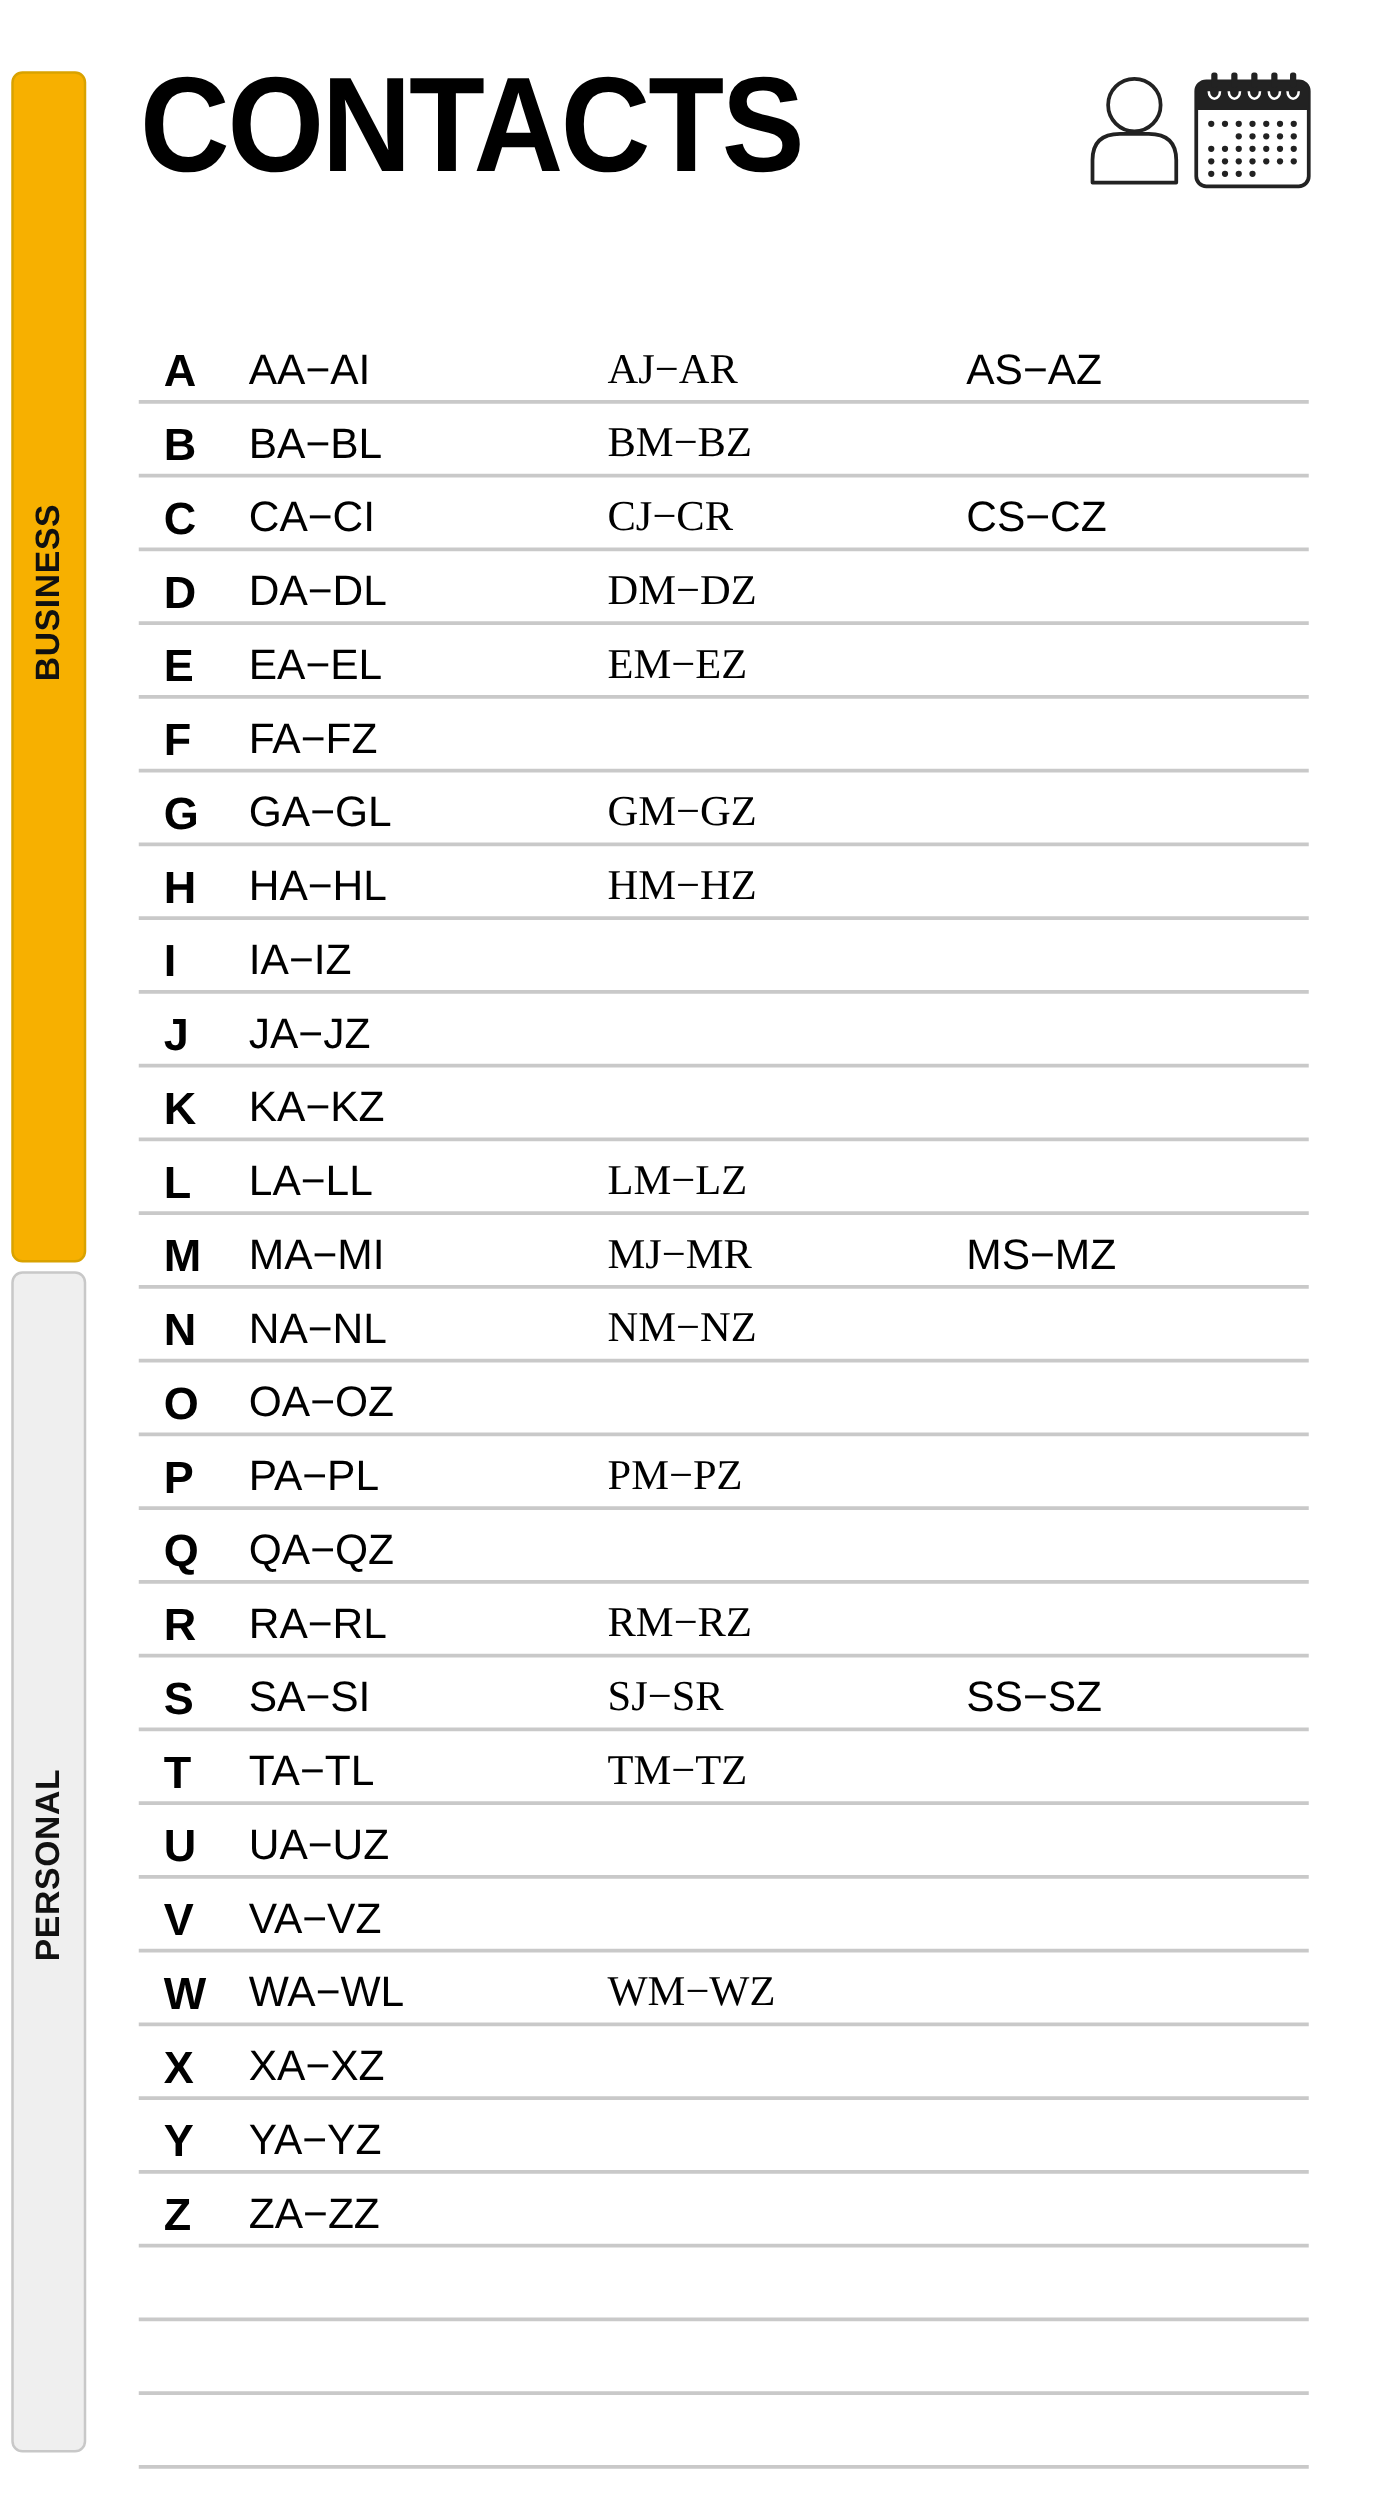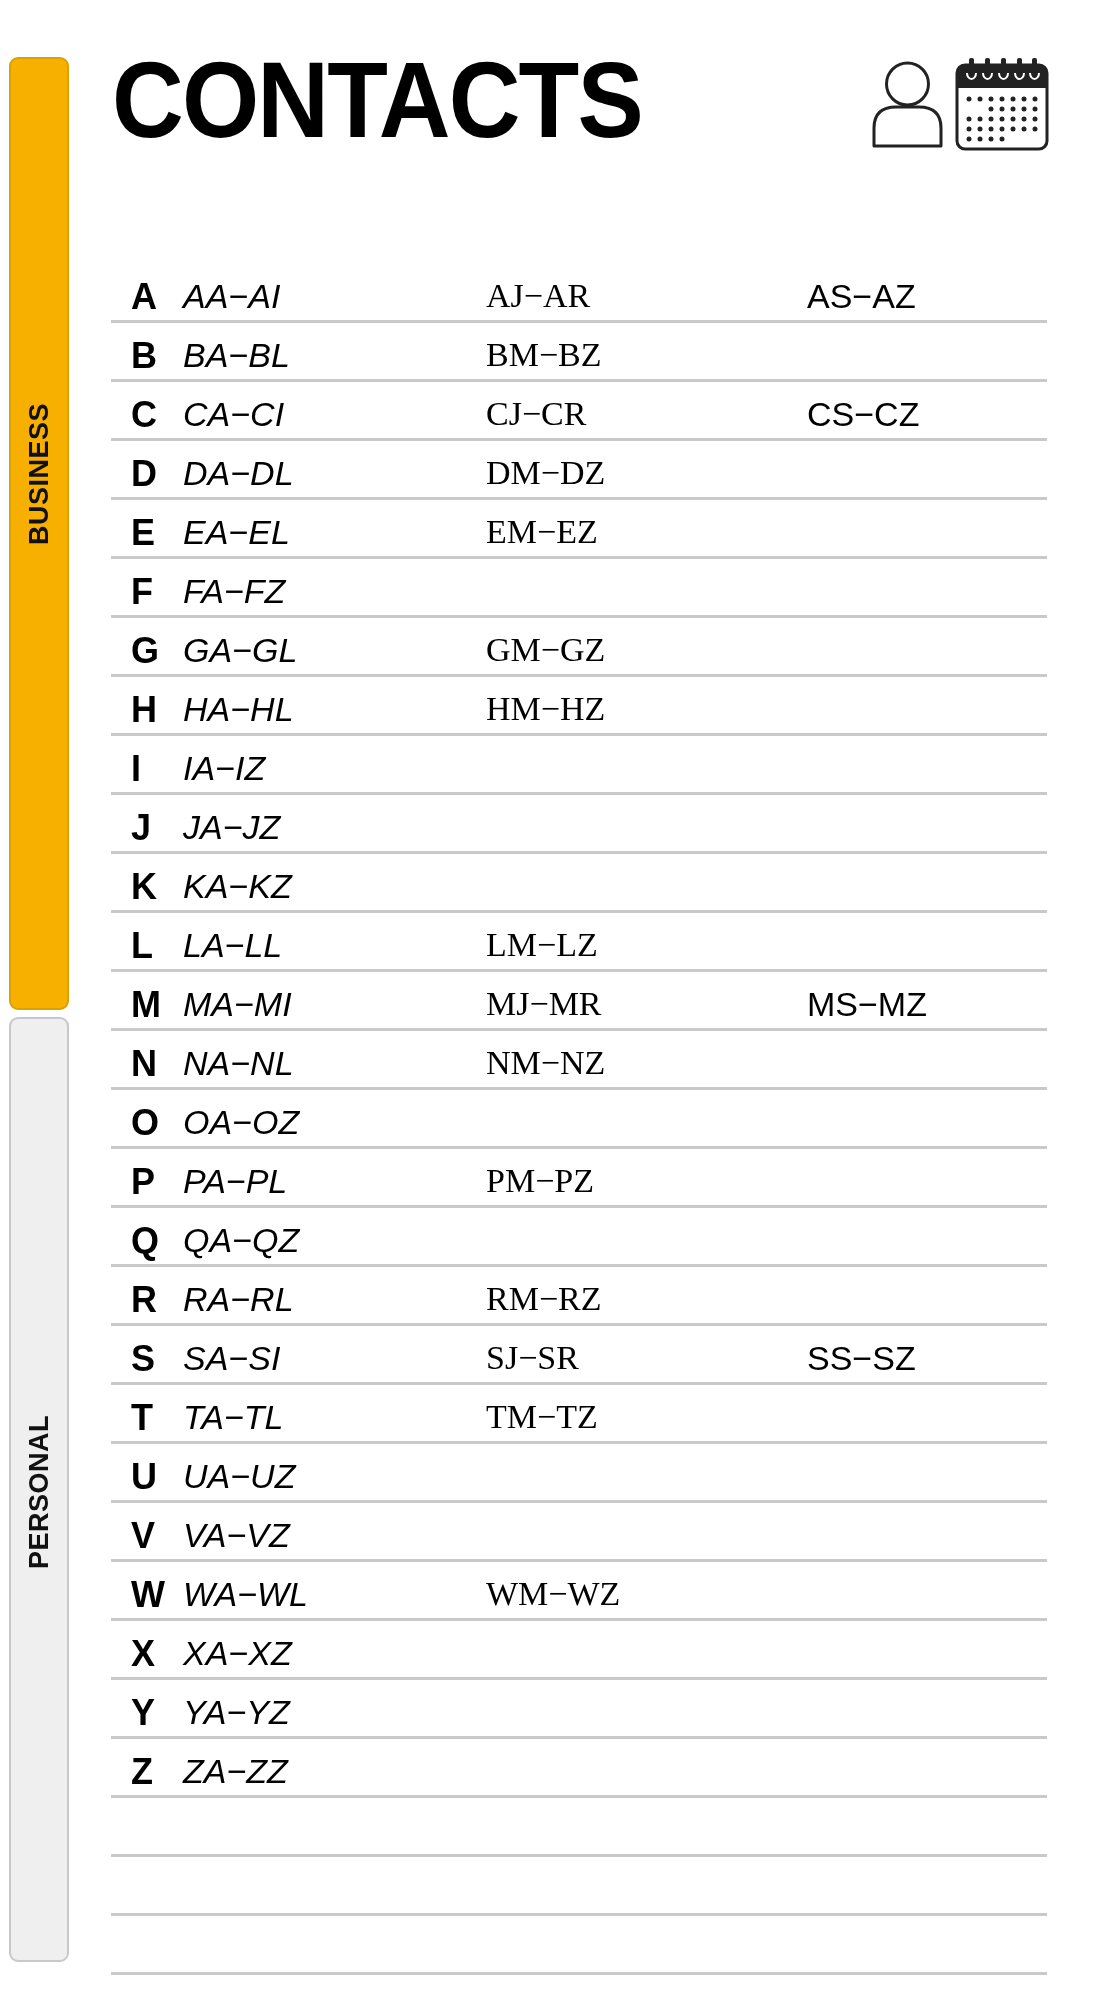--- a/index.html
+++ b/index.html
@@ -17,21 +17,21 @@
   .title { position:absolute; left:112px; top:40px; font-size:108px; font-weight:bold;
            letter-spacing:-2px; line-height:120px; color:#000;
            transform:scaleX(0.92); transform-origin:left center; }
   .icon { position:absolute; }
   .person-icon { left:870px; top:58px; width:75px; height:92px; }
   .calendar-icon { left:955px; top:56px; width:94px; height:96px; }
   .table { position:absolute; left:111px; top:264px; width:936px; }
   .row { position:relative; height:59px; border-bottom:3px solid #c9c9c9; box-sizing:border-box; }
   .row .letter { position:absolute; left:20px; top:12px; font-weight:bold; font-size:36px; color:#000; }
   .row .cell { position:absolute; top:13px; font-size:34px; color:#000; white-space:nowrap; }
-  .c1 { left:72px;font-style:italic; } .c2 { left:375px;font-family:Liberation Serif, serif; } .c3 { left:696px; }
+  .c1 { left:88px; } .c2 { left:375px;font-family:Liberation Serif, serif; } .c3 { left:662px; }
 </style>
 </head>
 <body>
 
 <div class="tab tab-business">
   <span class="tab-label">BUSINESS</span>
 </div>
 <div class="tab tab-personal">
   <span class="tab-label">PERSONAL</span>
 </div>

